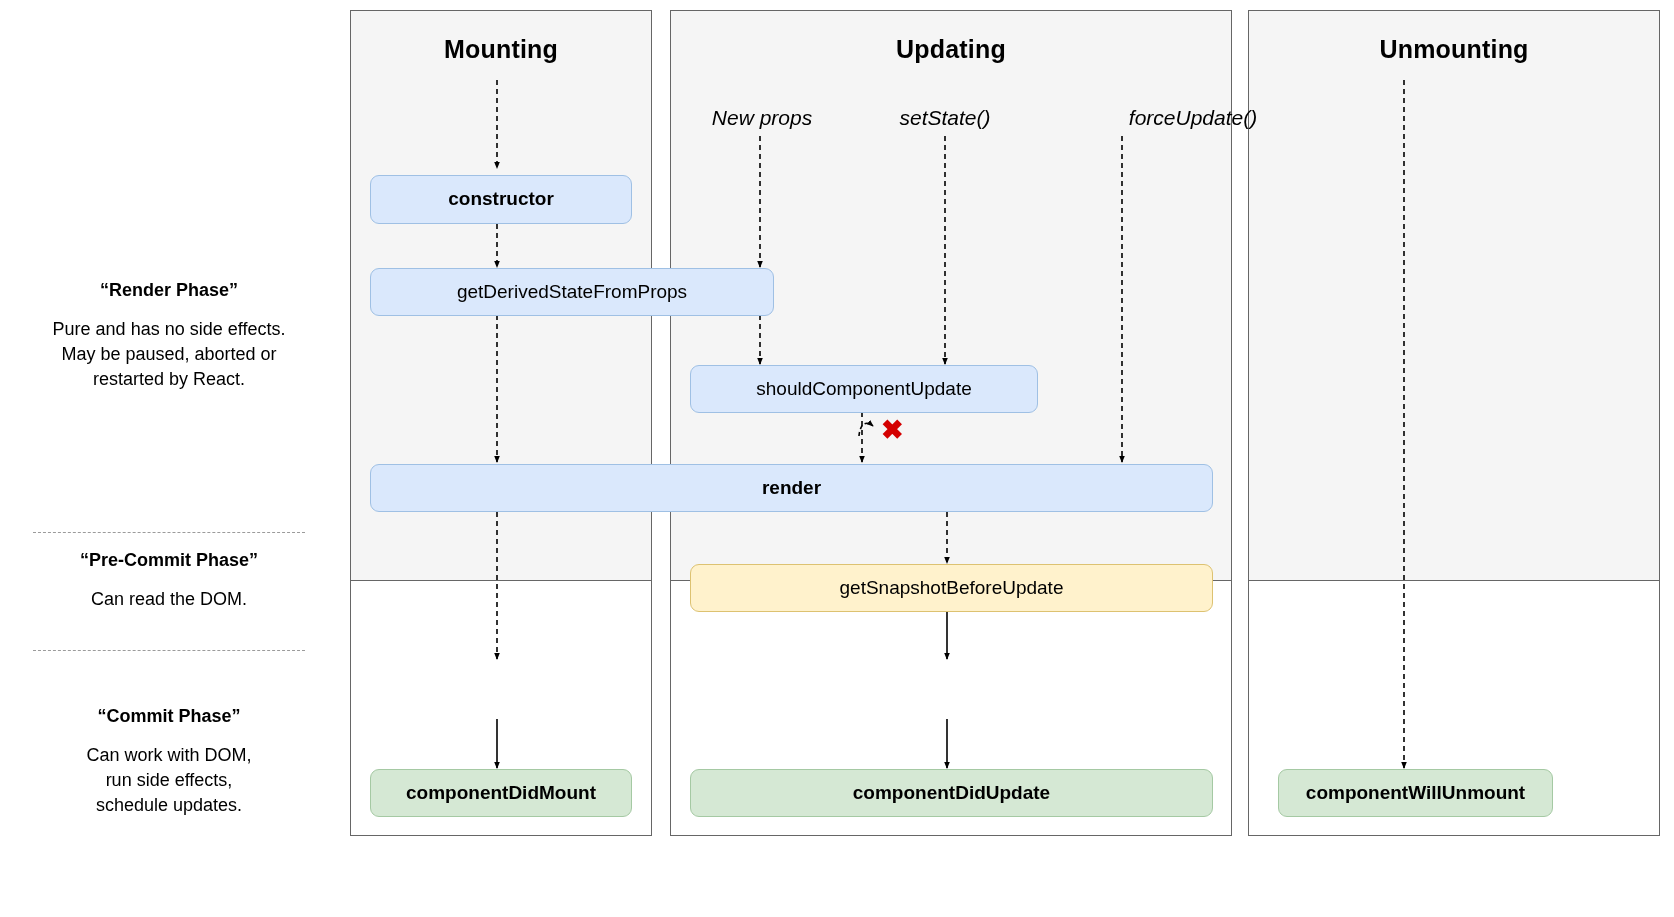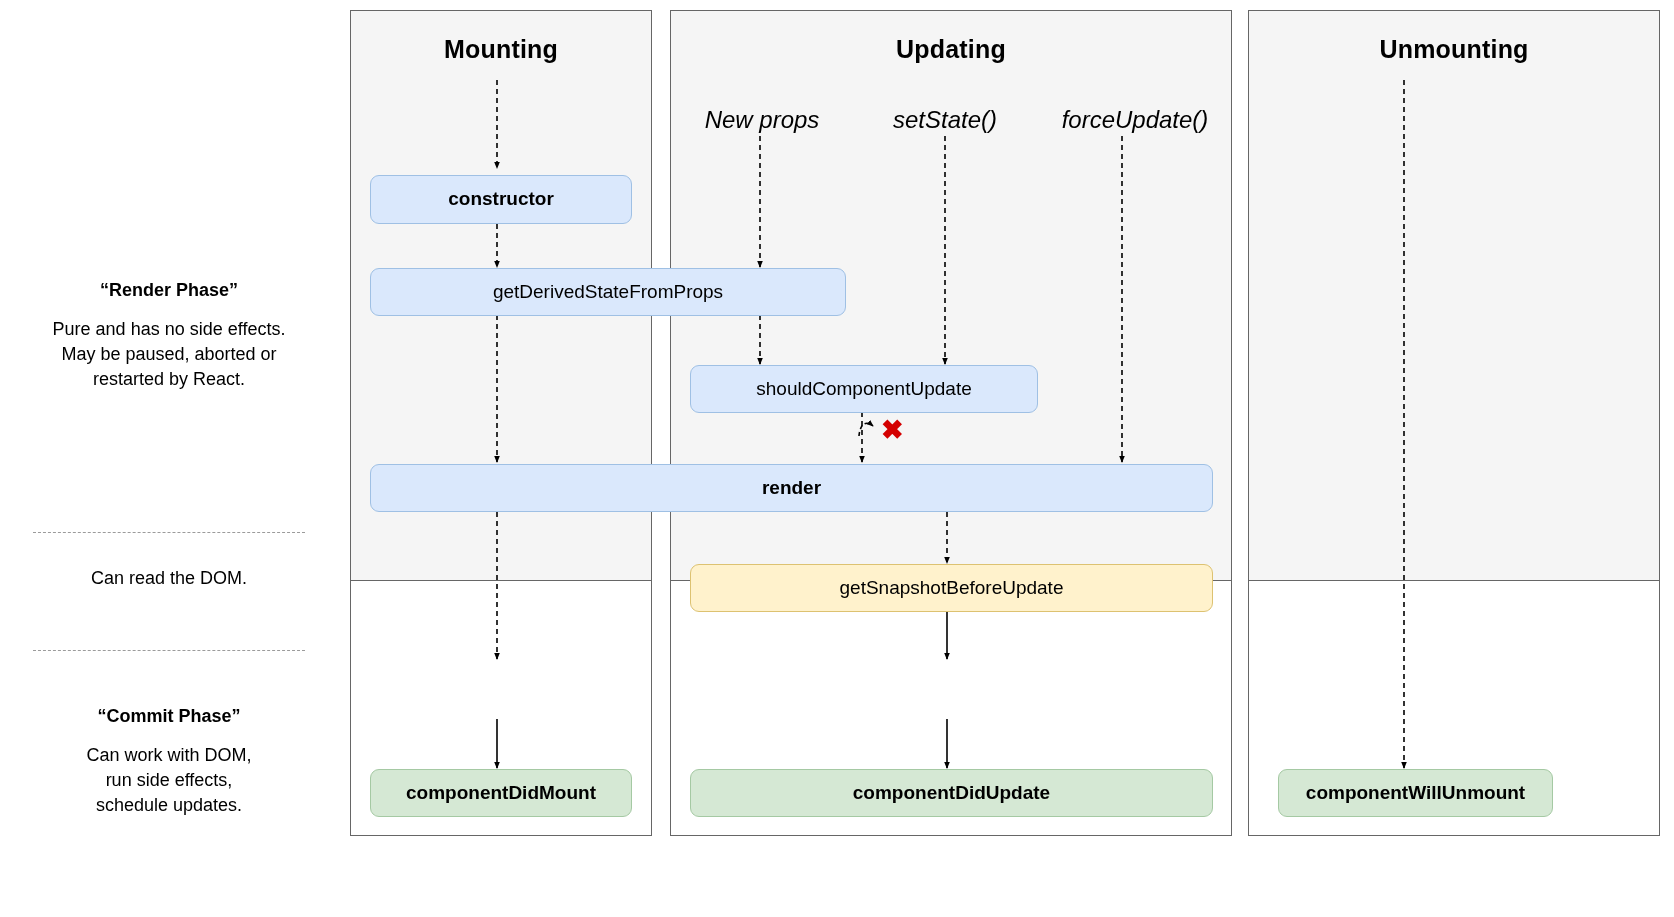--- a/index.html
+++ b/index.html
@@ -37,21 +37,21 @@
   }
   .box.blue  {background:#dae8fc;border:1.3px solid #9fc0e4;}
   .box.yellow{background:#fff2cc;border:1.3px solid #ddc271;}
   .box.green {background:#d5e8d4;border:1.3px solid #a5c9a3;}
   .box.bold  {font-weight:bold;}
   .box.italic{font-style:italic;}
 
   
   .trigger{
     position:absolute;text-align:center;
-    font-style:italic;font-size:24px;white-space:nowrap;
+    font-style:italic;font-size:21px;white-space:nowrap;
   }
 
   
   .conn{position:absolute;overflow:visible;}
   .xmark{position:absolute;color:#d40000;font-size:27px;font-weight:bold;line-height:1;}
 </style>
 </head>
 <body>
 
 <div id="stage">
@@ -74,39 +74,40 @@
   <div class="legend" style="top:280px;">
     <div class="ttl">“Render Phase”</div>
     <div class="body" style="white-space:pre-line;">Pure and has no side effects.
 May be paused, aborted or
 restarted by React.</div>
   </div>
 
   <div class="sep" style="top:532px;"></div>
 
   <div class="legend" style="top:550px;">
+    <div class="ttl">“Pre-Commit Phase”</div>
     <div class="body" style="white-space:pre-line;">Can read the DOM.</div>
   </div>
 
   <div class="sep" style="top:650px;"></div>
 
   <div class="legend" style="top:706px;">
     <div class="ttl">“Commit Phase”</div>
     <div class="body" style="white-space:pre-line;">Can work with DOM,
 run side effects,
 schedule updates.</div>
   </div>
 
   <div class="trigger" style="left:662px;top:106px;width:200px;">
     <span>New props</span>
   </div>
   <div class="trigger" style="left:845px;top:106px;width:200px;">
     <span>setState()</span>
   </div>
-  <div class="trigger" style="left:1025px;top:106px;width:220px;">
+  <div class="trigger" style="left:1083px;top:106px;width:220px;">
     <span>forceUpdate()</span>
   </div>
 
   <svg class="conn" width="1674" height="917" style="left:0;top:0;">
     <defs>
       <marker id="ah" markerWidth="9" markerHeight="9" refX="6.5" refY="3.6" orient="auto" markerUnits="userSpaceOnUse">
         <path d="M0,0.6 L7.5,3.6 L0,6.6 z" fill="#000000"></path>
       </marker>
       <marker id="ah-sm" markerWidth="8" markerHeight="8" refX="6" refY="3.2" orient="auto" markerUnits="userSpaceOnUse">
         <path d="M0,0.5 L6.8,3.2 L0,5.9 z" fill="#000000"></path>
@@ -145,21 +146,21 @@
   </svg>
 
   <div class="xmark" style="left:881px;top:417px;">
     <span>✖</span>
   </div>
 
   <div class="box blue bold" style="left:370px;top:175px;width:262px;height:49px;">
     <span>constructor</span>
   </div>
 
-  <div class="box blue" style="left:370px;top:268px;width:476px;height:48px;">
+  <div class="box blue" style="left:370px;top:268px;width:404px;height:48px;">
     <span>getDerivedStateFromProps</span>
   </div>
 
   <div class="box blue" style="left:690px;top:365px;width:348px;height:48px;">
     <span>shouldComponentUpdate</span>
   </div>
 
   <div class="box blue bold" style="left:370px;top:464px;width:843px;height:48px;">
     <span>render</span>
   </div>

